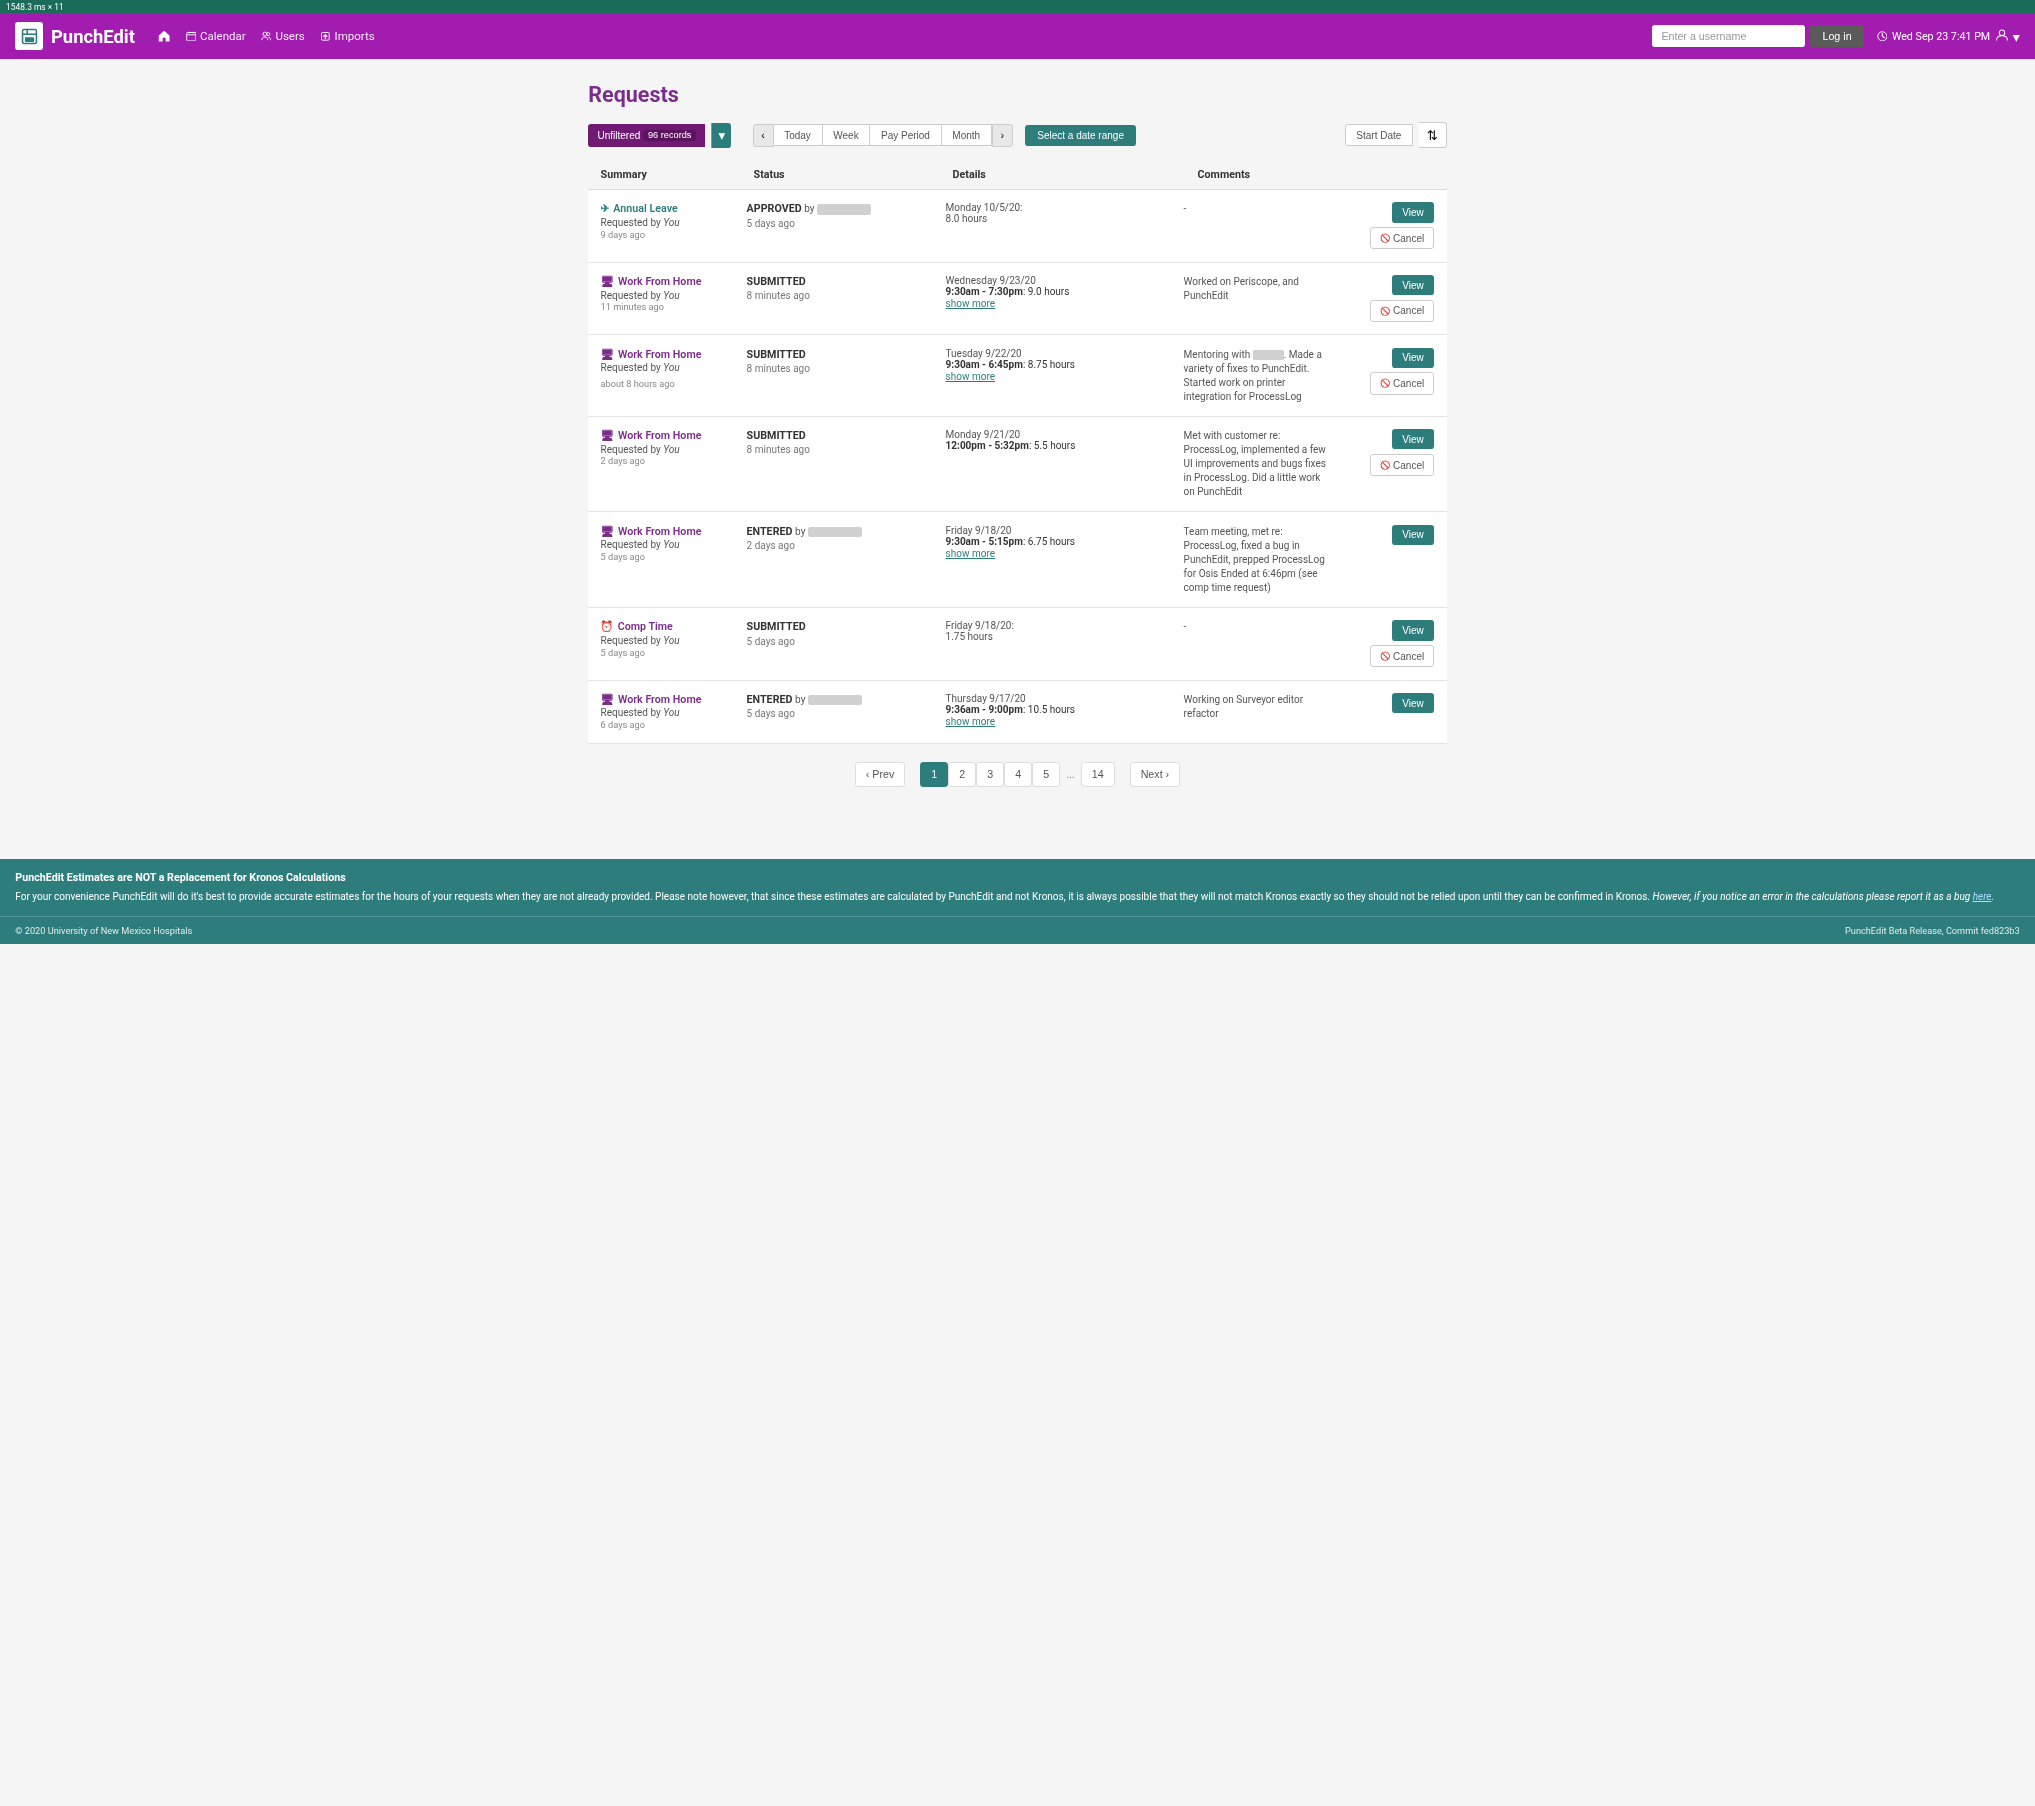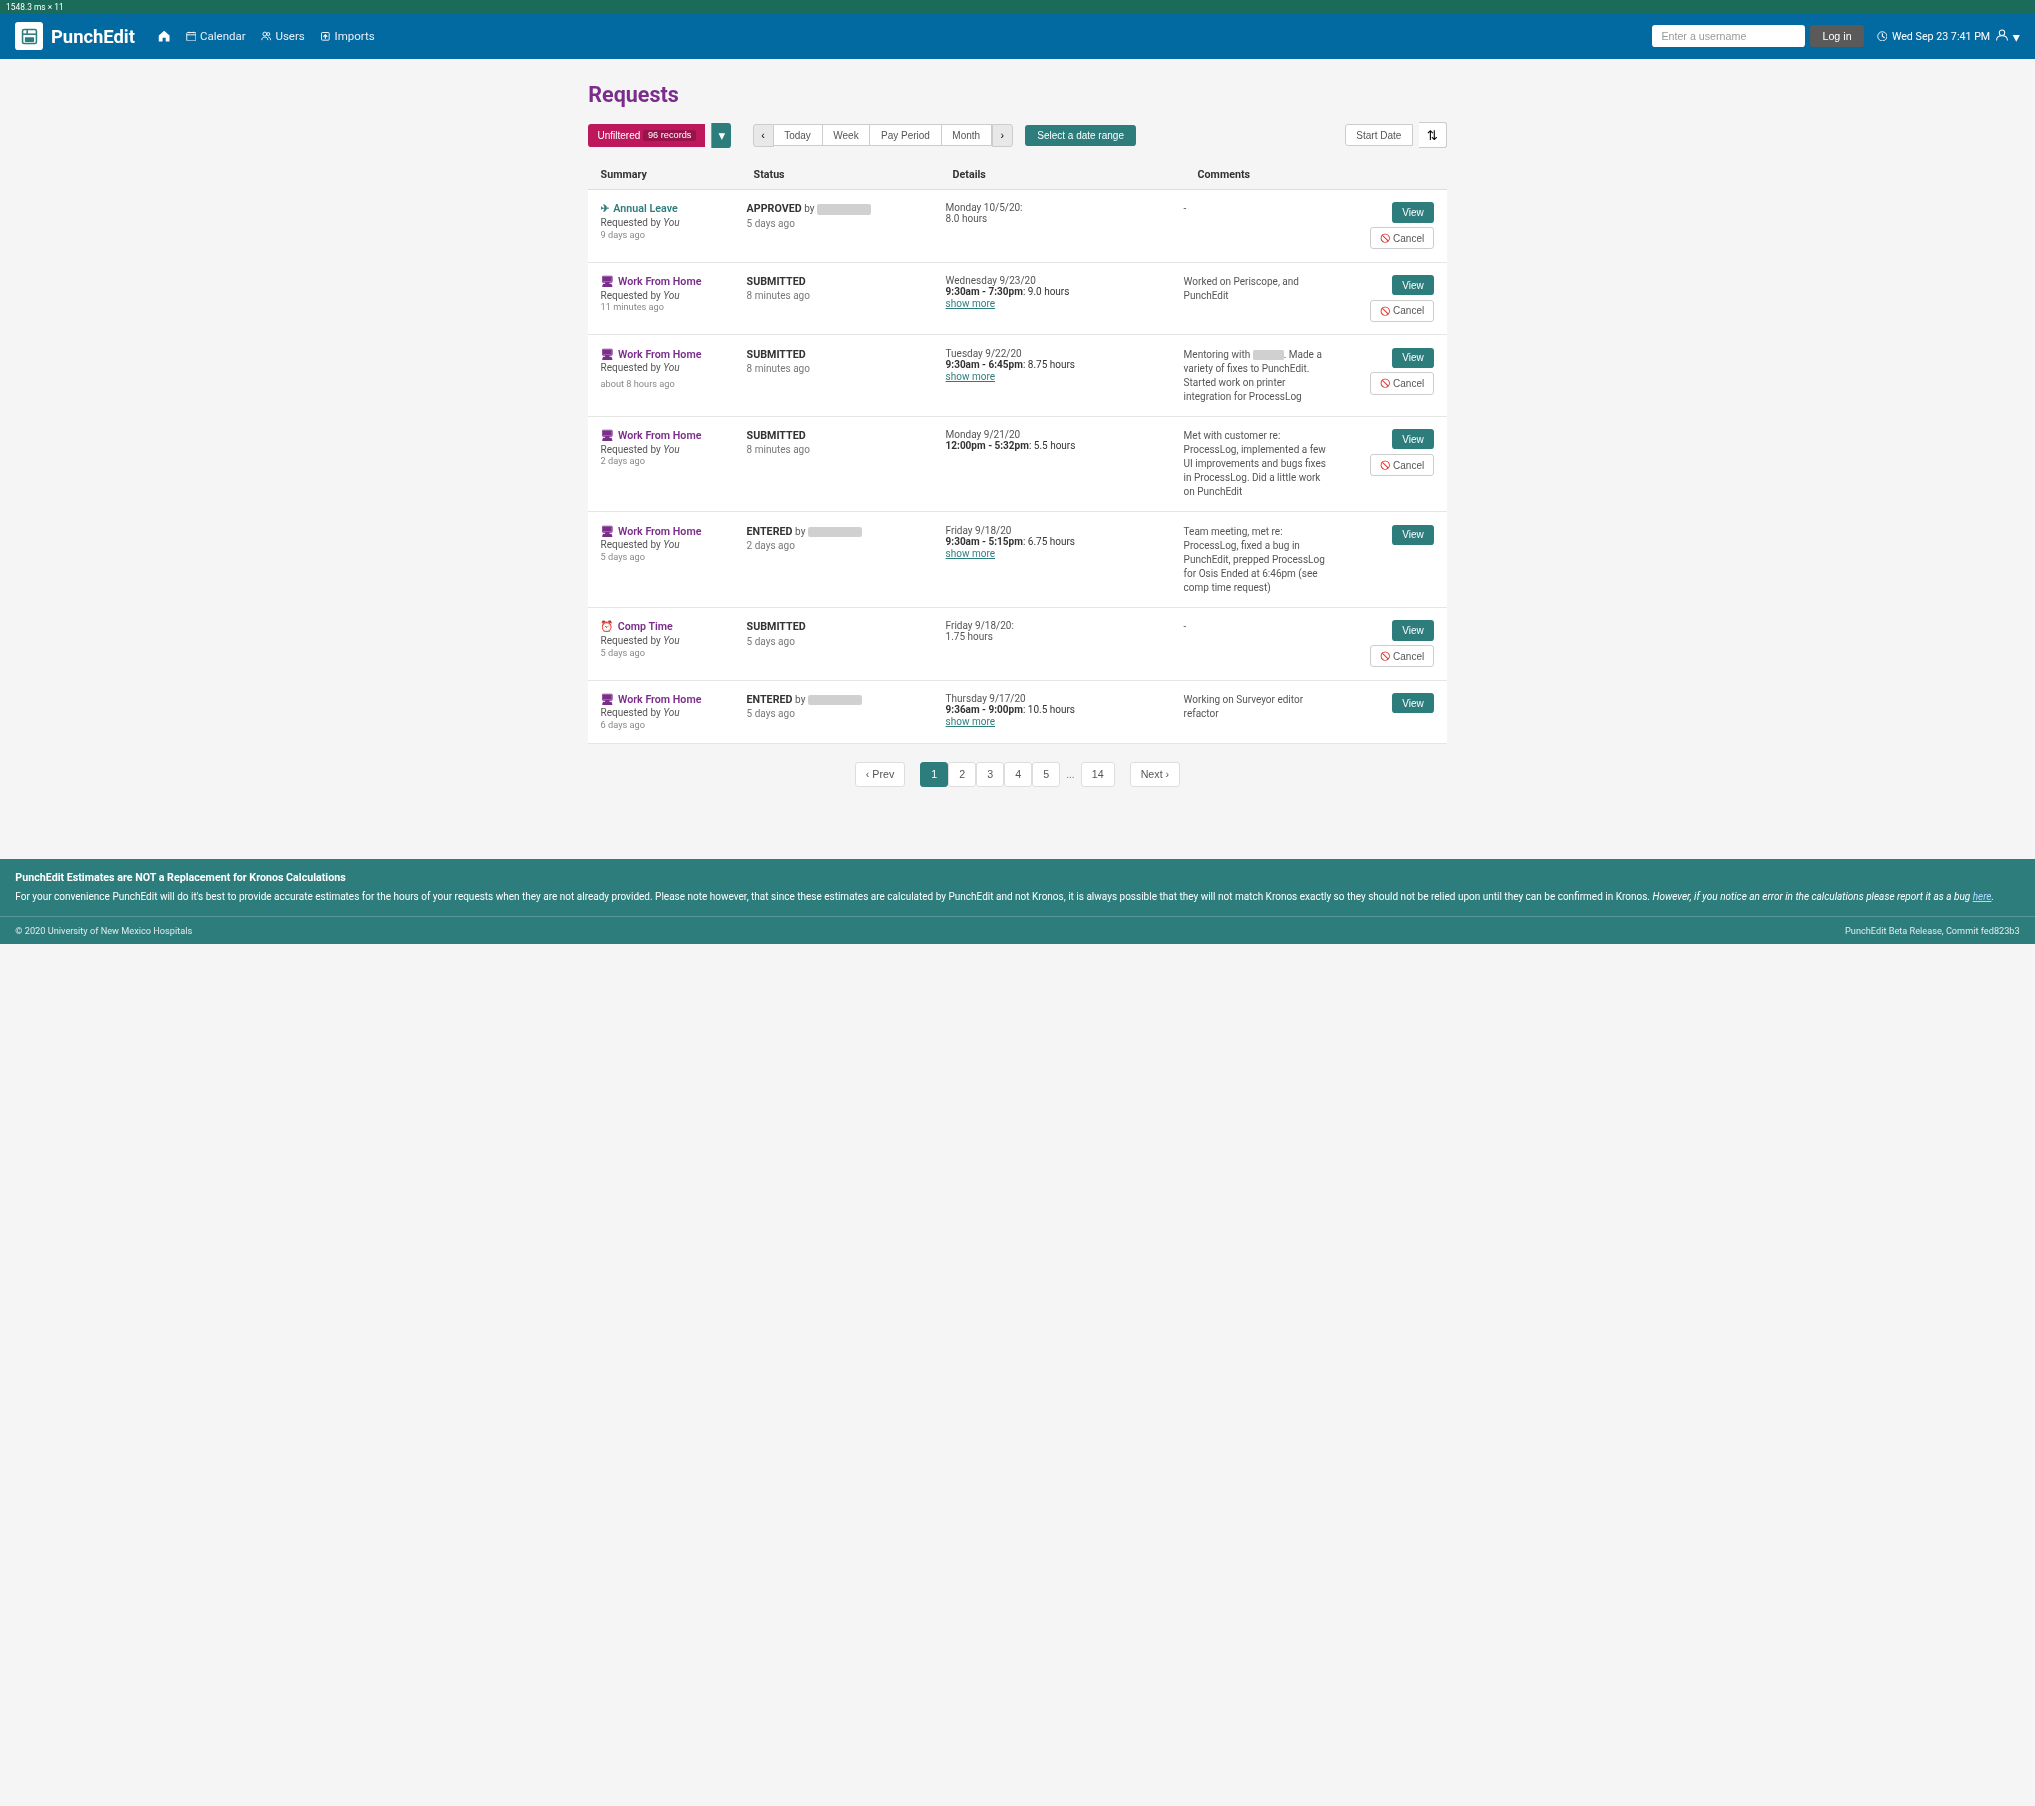--- a/index.html
+++ b/index.html
@@ -1,19 +1,19 @@
 <!DOCTYPE html>
 <html style="font-size:12.3px"><head>
   <meta charset="utf-8">
   <style>
     * { box-sizing: border-box; margin: 0; padding: 0; }
     body { font-family: -apple-system, BlinkMacSystemFont, "Segoe UI", Roboto, sans-serif; font-size: 10.7px; background: #f5f5f5; color: #333; }
 
     
-    .header { background: #0369a1; display: flex; align-items: center; padding: 0 15.3px; height: 46px; }
+    .header { background: #a21caf; display: flex; align-items: center; padding: 0 15.3px; height: 46px; }
     .header-logo { display: flex; align-items: center; gap: 7.7px; color: white; text-decoration: none; margin-right: 23px; }
     .header-logo-icon { width: 28px; height: 28px; background: white; border-radius: 3.1px; display: flex; align-items: center; justify-content: center; color: #2d7d7d; font-size: 14px; font-weight: bold; }
     .header-logo-text { font-size: 18.4px; font-weight: bold; color: white; }
     .header-nav { display: flex; align-items: center; gap: 15.3px; flex: 1; }
     .header-nav a { color: rgba(255,255,255,0.9); text-decoration: none; font-size: 11.5px; display: flex; align-items: center; gap: 3.8px; }
     .header-right { display: flex; align-items: center; gap: 5px; margin-left: auto; padding-left: 36px; }
     .header-search { padding: 4.6px 9.2px; border: none; border-radius: 3.1px; font-size: 10.7px; width: 153px; background: white; color: #333; }
     .header-search::placeholder { color: #999; }
     .header-login-btn { background: #5a5a5a; color: white; border: none; padding: 5.4px 12.3px; border-radius: 3.1px; cursor: pointer; font-size: 10.7px; }
     .header-datetime { color: white; font-size: 10.7px; margin-left: 7.7px; display: flex; align-items: center; gap: 4.6px; }
@@ -23,21 +23,21 @@
     .debug-bar { background: #1a6b5a; color: white; font-size: 8.4px; padding: 1.5px 6.1px; }
 
     
     .main-content { max-width: 889px; margin: 0 auto; padding: 23px 15.3px; min-height: 536px; }
 
     
     .page-title { color: #7b2d8b; font-size: 21.5px; font-weight: bold; margin-bottom: 15.3px; }
 
     
     .toolbar { display: flex; align-items: center; gap: 6.1px; margin-bottom: 12.3px; flex-wrap: wrap; }
-    .filter-btn { background: #be185d; color: white; border: none; padding: 5.4px 9.2px; border-radius: 3.1px; cursor: pointer; font-size: 10px; display: flex; align-items: center; gap: 3.1px; }
+    .filter-btn { background: #701a75; color: white; border: none; padding: 5.4px 9.2px; border-radius: 3.1px; cursor: pointer; font-size: 10px; display: flex; align-items: center; gap: 3.1px; }
     .filter-badge { background: rgba(0,0,0,0.2); border-radius: 2.3px; padding: 0.8px 4.6px; font-size: 9.2px; }
     .filter-dropdown { background: #2d7d7d; color: white; border: none; border-left: 0.8px solid rgba(255,255,255,0.3); padding: 5.4px 6.1px; border-radius: 0 3.1px 3.1px 0; cursor: pointer; }
     .nav-group { display: flex; align-items: center; gap: 0; margin-left: 15.3px; }
     .nav-arrow { background: #e8e8e8; border: 0.8px solid #ccc; padding: 4.6px 7.7px; cursor: pointer; font-size: 10.7px; }
     .nav-arrow:first-child { border-radius: 3.1px 0 0 3.1px; }
     .nav-arrow:last-child { border-radius: 0 3.1px 3.1px 0; }
     .nav-btn { background: white; border: 0.8px solid #ccc; border-left: none; padding: 4.6px 10.7px; cursor: pointer; font-size: 10px; color: #555; }
     .date-range-btn { background: #2d7d7d; color: white; border: none; padding: 5.4px 12.3px; border-radius: 3.1px; cursor: pointer; font-size: 10px; margin-left: 6.1px; }
     .sort-btn { background: white; border: 0.8px solid #ccc; padding: 4.6px 10.7px; border-radius: 3.1px 0 0 3.1px; cursor: pointer; font-size: 10px; margin-left: auto; color: #555; }
     .sort-icon-btn { background: white; border: 0.8px solid #ccc; border-left: none; padding: 4.6px 7.7px; border-radius: 0 3.1px 3.1px 0; cursor: pointer; }

